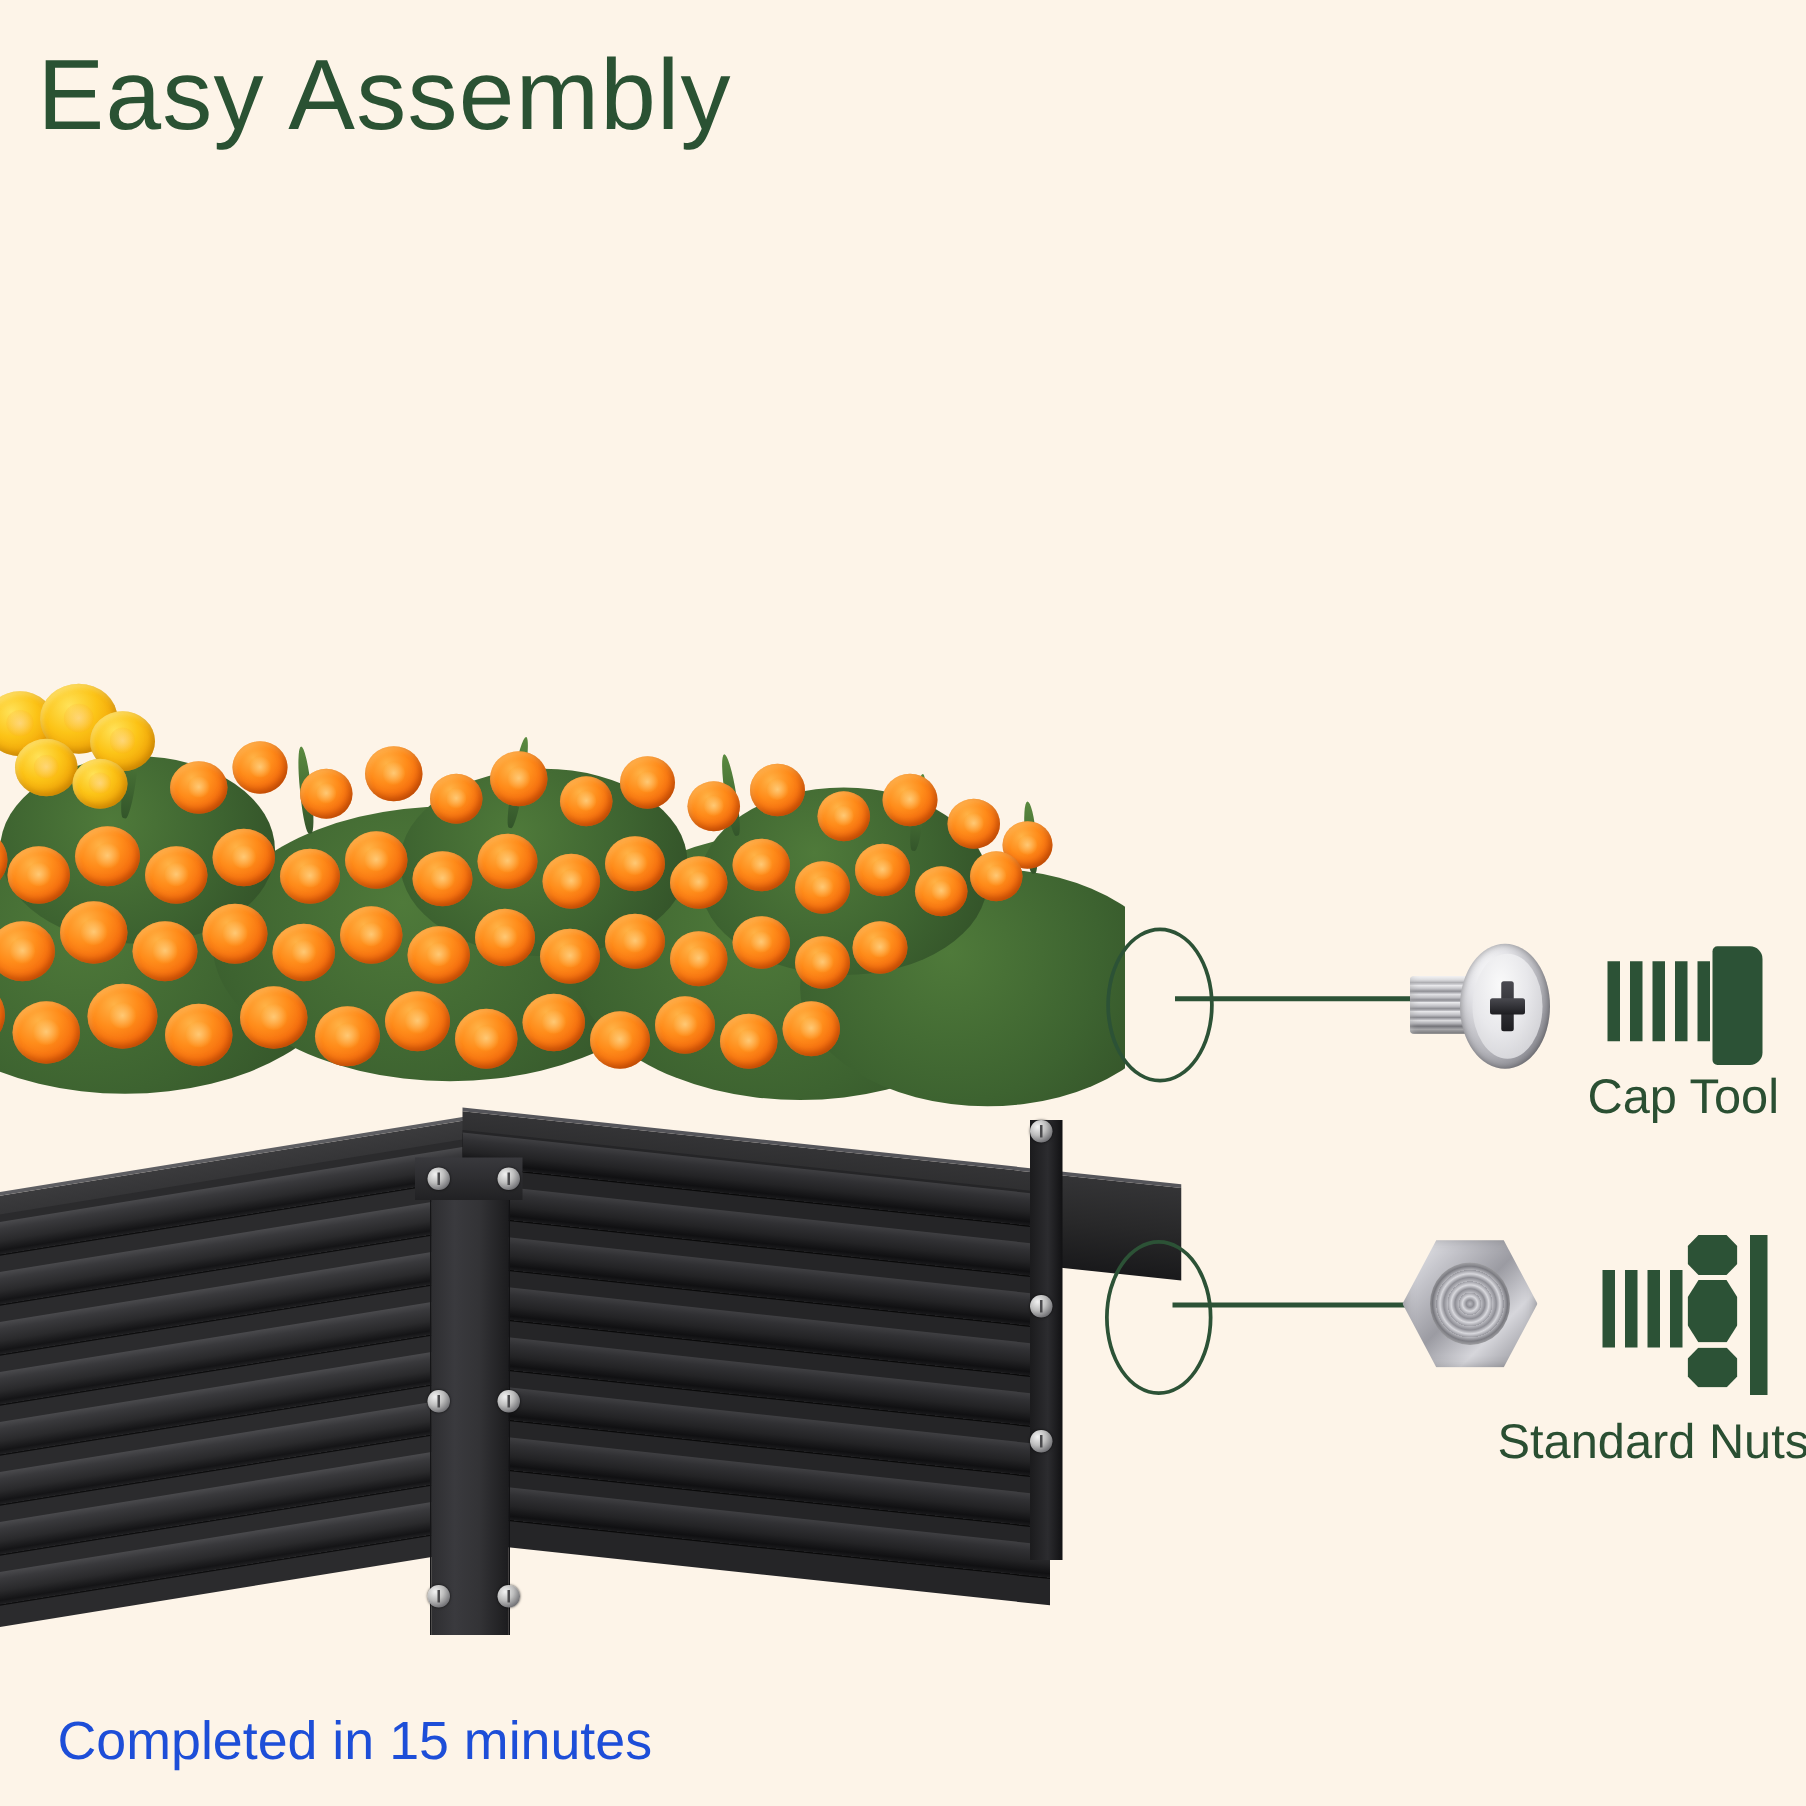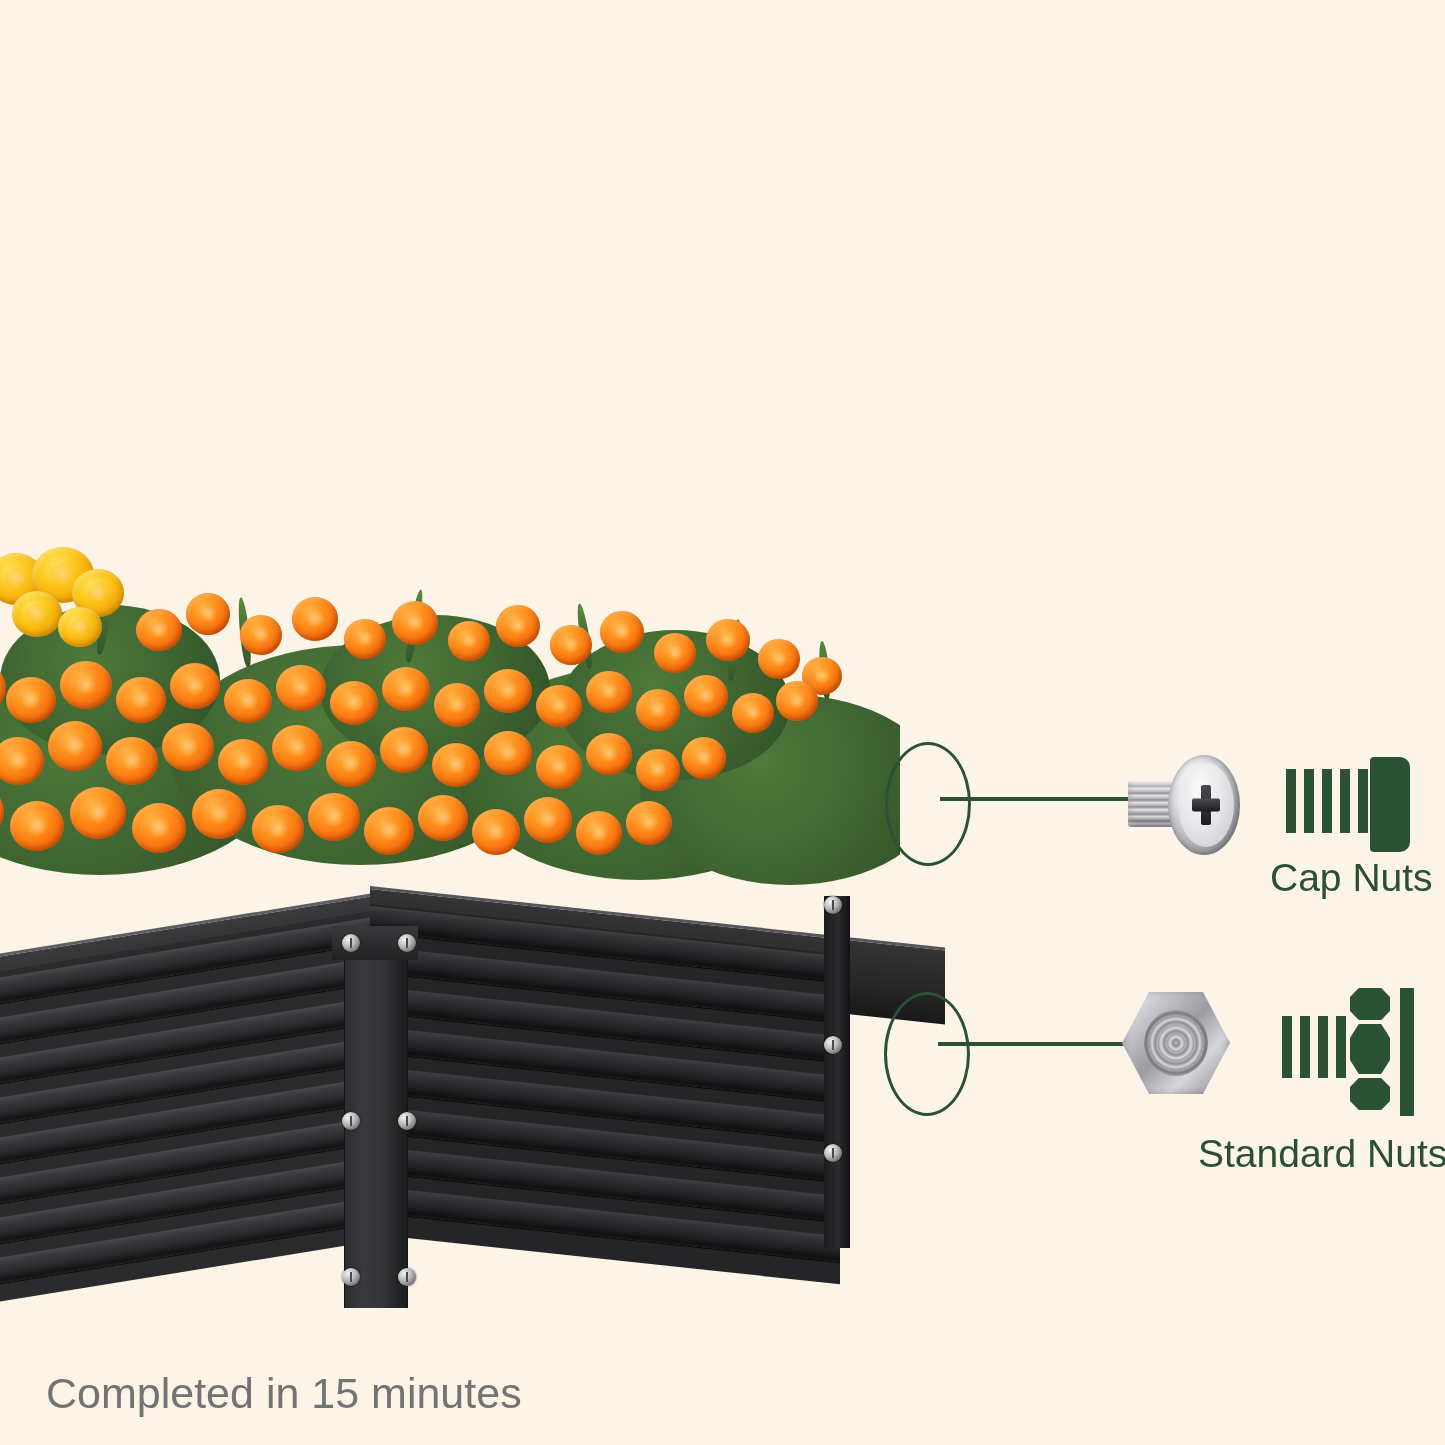--- a/index.html
+++ b/index.html
@@ -22,21 +22,21 @@
   }
   .subhead{
     position:absolute;left:32px;top:172px;width:1290px;
     font-size:52px;line-height:1.55;
     font-weight:400;
     color:#2d5437;
   }
   .footnote{
     position:absolute;left:46px;top:1368px;
     font-size:43px;line-height:1.2;
-    color:#737373;
+    color:#1d4ed8;
     white-space:nowrap;
   }
 
   
   .product{
     position:absolute;left:-60px;top:545px;width:1010px;height:740px;
   }
 
   
   .plants{
@@ -211,20 +211,21 @@
     position:absolute;background:#2c5236;
     clip-path:polygon(22% 0%,78% 0%,100% 28%,100% 72%,78% 100%,22% 100%,0% 72%,0% 28%);
   }
   .sch .panel{position:absolute;background:#2c5236;}
 </style>
 </head>
 <body>
 
 <div class="stage">
 
+  <div class="headline">Easy Assembly</div>
   <div class="footnote">Completed in 15 minutes</div>
 
   <div class="product">
 
     <div class="plants">
 
       <div class="leafmass" style="left:-20px;top:120px;width:360px;height:210px;"></div>
       <div class="leafmass" style="left:230px;top:100px;width:380px;height:220px;"></div>
       <div class="leafmass" style="left:520px;top:120px;width:360px;height:215px;"></div>
       <div class="leafmass" style="left:700px;top:150px;width:300px;height:190px;"></div>
@@ -372,21 +373,21 @@
 
     <div class="sch" style="left:1286px;top:757px;width:140px;height:95px;">
       <div class="bar" style="left:0;top:12px;width:10px;height:64px;"></div>
       <div class="bar" style="left:18px;top:12px;width:10px;height:64px;"></div>
       <div class="bar" style="left:36px;top:12px;width:10px;height:64px;"></div>
       <div class="bar" style="left:54px;top:12px;width:10px;height:64px;"></div>
       <div class="bar" style="left:72px;top:12px;width:10px;height:64px;"></div>
       <div class="headblk" style="left:84px;top:0;width:40px;height:95px;"></div>
     </div>
 
-    <div class="hw-label" style="left:1270px;top:856px;">Cap Nuts</div>
+    <div class="hw-label" style="left:1270px;top:856px;">Cap Tool</div>
   </div>
 
   <div>
     <div class="callout-ellipse" style="left:884px;top:992px;width:80px;height:118px;"></div>
     <div class="callout-line" style="left:938px;top:1042px;width:190px;"></div>
 
     <div class="hexnut">
       <div class="hexnut-body"></div>
       <div class="hexnut-bore"></div>
     </div>

